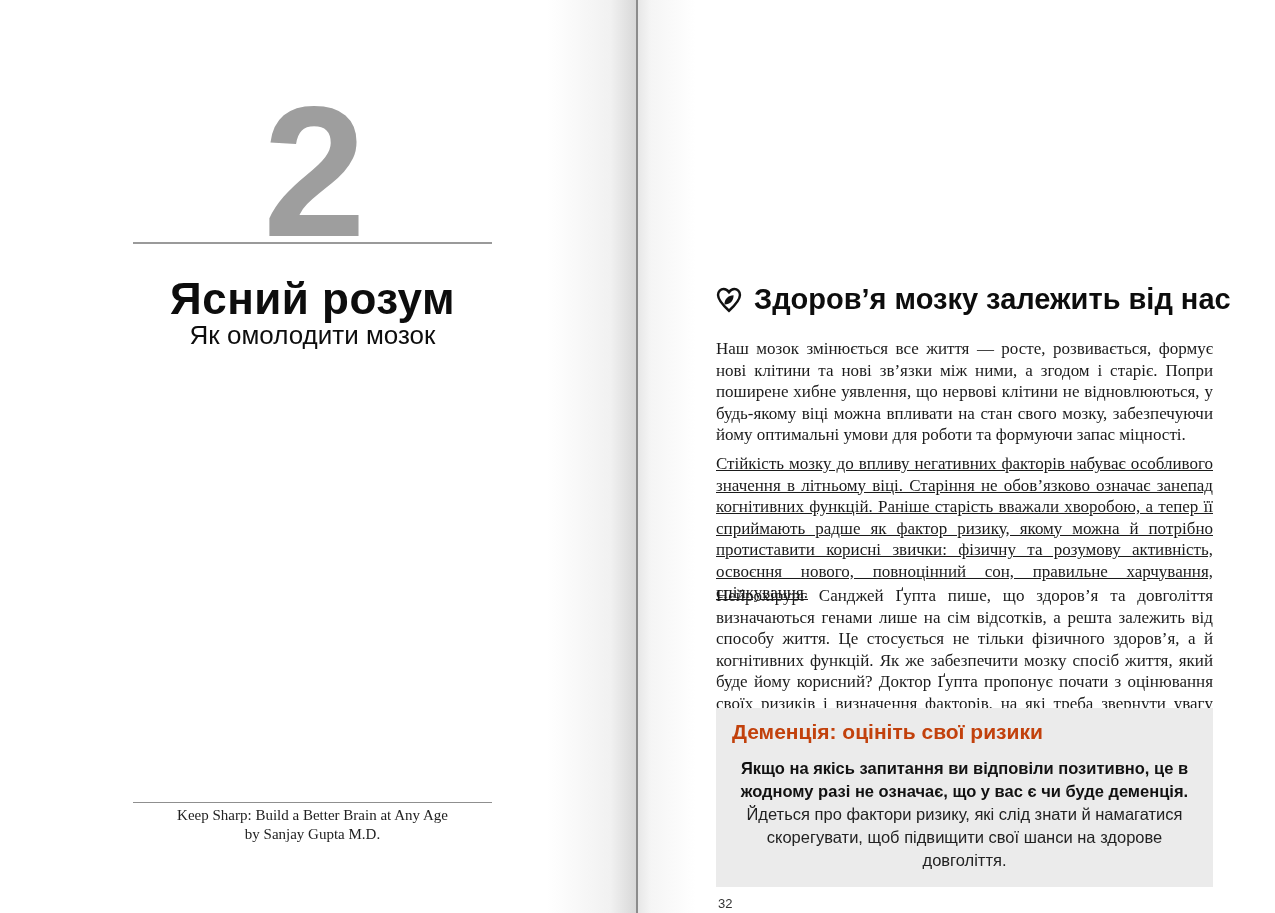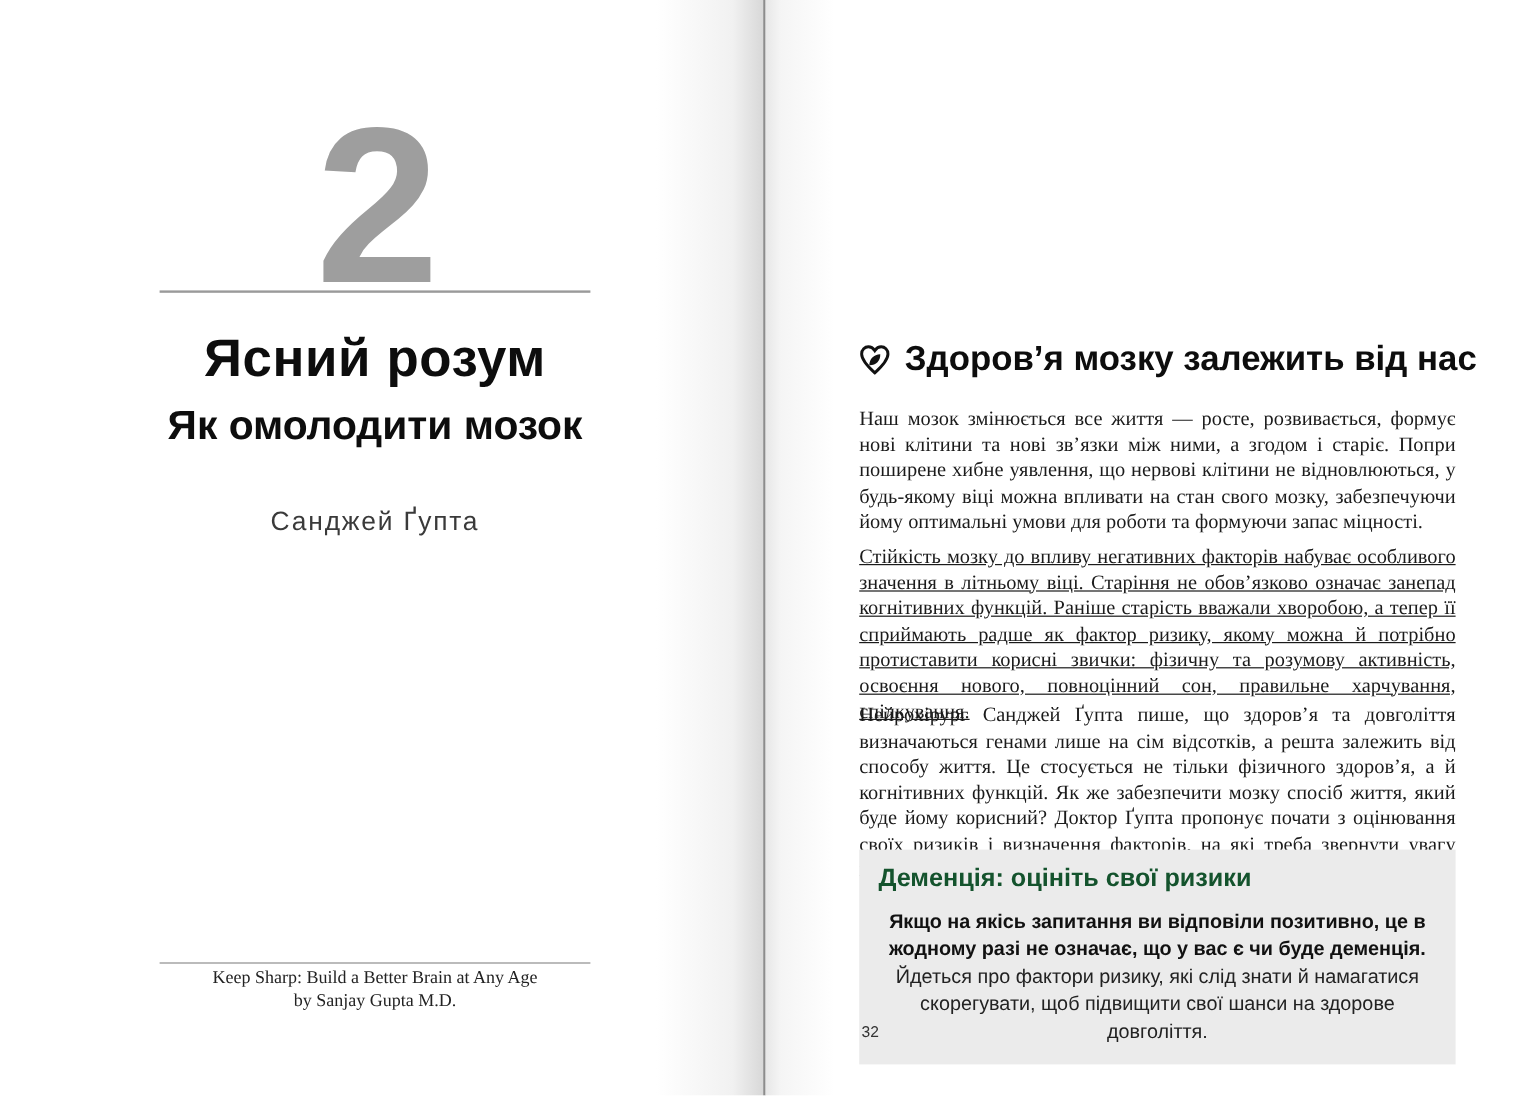--- a/index.html
+++ b/index.html
@@ -68,23 +68,23 @@
   .divider-bottom { top: 802px; border-top-width: 1px; border-color: #8f8f8f; }
   .book-title {
     top: 274px;
     margin: 0;
     font-size: 44px;
     font-weight: bold;
     letter-spacing: 0.5px;
     color: #0d0d0d;
   }
   .book-subtitle {
-    top: 338px;
-    font-size: 34px;
-    font-weight: bold;
+    top: 318px;
+    font-size: 26px;
+    font-weight: normal;
     line-height: 34px;
     color: #0d0d0d;
   }
   .book-author {
     top: 422px;
     font-size: 22px;
     font-weight: 400;
     letter-spacing: 1.5px;
     color: #3a3a3a;
   }
@@ -137,56 +137,55 @@
     left: 78px;
     top: 708px;
     width: 497px;
     box-sizing: border-box;
     background: #ebebeb;
     padding: 12px 16px 15px 16px;
   }
   .callout-title {
     font-size: 21px;
     font-weight: bold;
-    color: #14532d;
+    color: #c2410c;
     margin-bottom: 13px;
   }
   .callout-body {
     margin: 0;
     font-size: 16.5px;
     line-height: 23px;
     color: #222222;
     text-align: center;
   }
   .callout-body strong { color: #111111; }
   .page-number {
     position: absolute;
     left: 80px;
-    top: 852px;
+    top: 896px;
     font-size: 13px;
     color: #333333;
   }
 </style>
 </head>
 <body>
 
 <div class="spread">
 
   <div class="page left-page">
     <div class="left-column chapter-number">2</div>
 
     <div class="divider divider-top"></div>
 
     <h1 class="left-column book-title">Ясний розум</h1>
 
     <div class="left-column book-subtitle">
       <span>Як омолодити мозок</span><br>
     </div>
 
-    <div class="left-column book-author">Санджей Ґупта</div>
 
     <div class="divider divider-bottom"></div>
 
     <div class="left-column source-note">
       <span>Keep Sharp: Build a Better Brain at Any Age</span><br>
       <span>by Sanjay Gupta M.D.</span>
     </div>
   </div>
 
   <div class="spine"></div>

